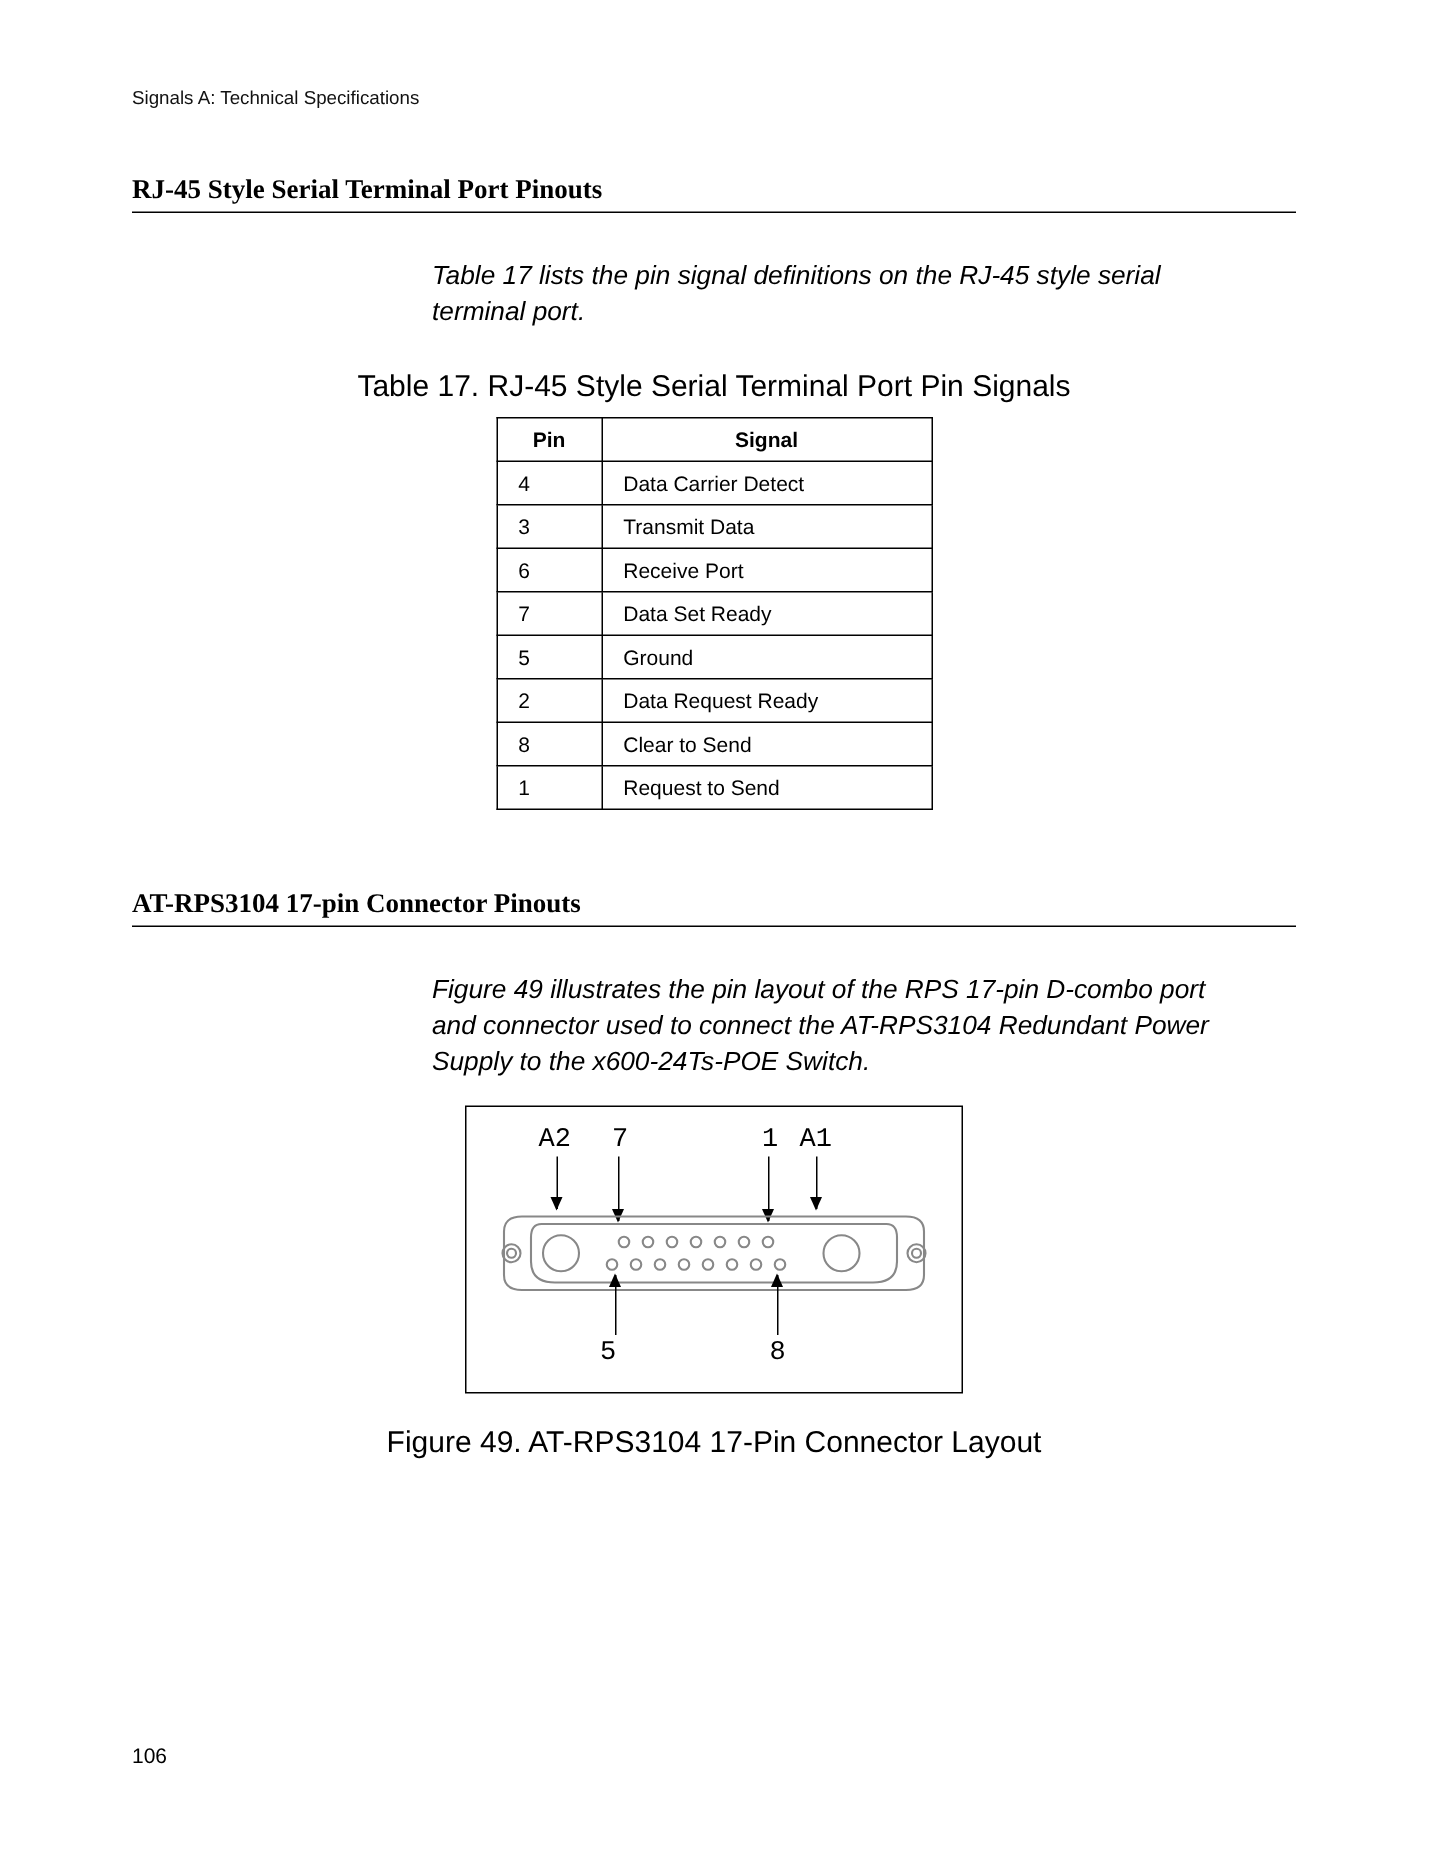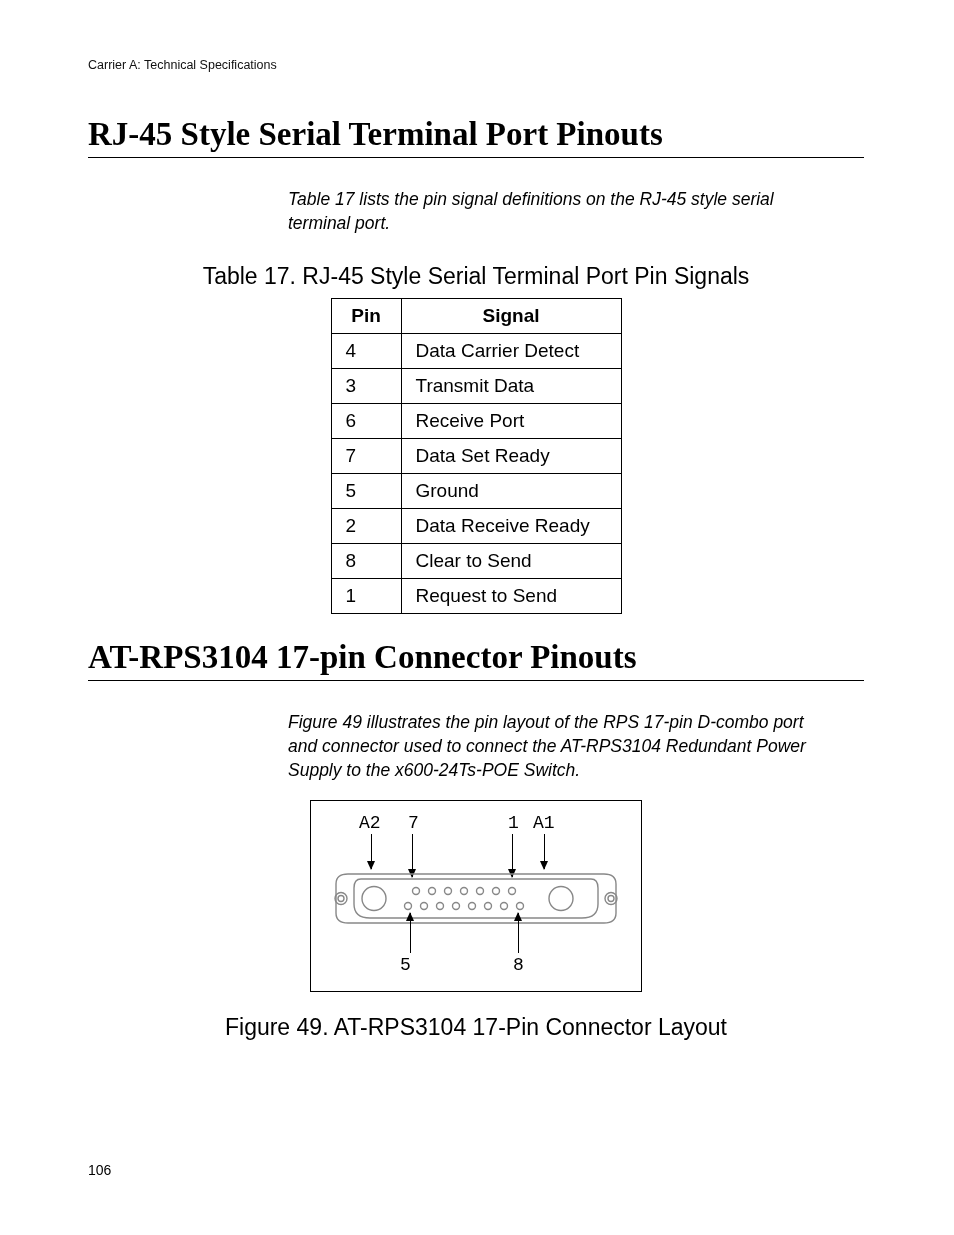--- a/index.html
+++ b/index.html
@@ -12,47 +12,47 @@
     padding:58px 90px 0 88px;
   }
   .running-head {
     font-size:12.5px;
     color:#111;
     margin-bottom:44px;
   }
   h1.section-title {
     font-family: "Times New Roman", Times, serif;
     font-weight:bold;
-    font-size:33px;
+    font-size:18px;
     margin:0 0 4px 0;
   }
   .title-rule {
     border:none;
     border-top:1.2px solid #000;
     margin:2px 0 30px 0;
   }
   .body-text {
     font-size:17.5px;
     line-height:1.35;
     margin-left:200px;
     margin-right:40px;
     font-style:italic;
   }
   .caption {
-    font-size:23px;
+    font-size:20px;
     text-align:center;
     margin:28px 0 8px 0;
   }
   table.signal-table {
     border-collapse:collapse;
     margin:0 auto;
   }
   table.signal-table th, table.signal-table td {
     border:1.2px solid #000;
-    font-size:19px;
+    font-size:14px;
     padding:6px 14px;
     text-align:left;
   }
   table.signal-table th { text-align:center; font-weight:bold; }
   table.signal-table col.c1 { width:70px; }
   table.signal-table col.c2 { width:220px; }
   .page-num {
     position:absolute;
     left:88px;
     bottom:57px;
@@ -75,21 +75,21 @@
   .arrow-up::after {
     content:""; position:absolute; top:-1px; left:-4px;
     border-left:4.5px solid transparent; border-right:4.5px solid transparent;
     border-bottom:9px solid #000;
   }
   svg.connector { position:absolute; left:15px; top:70px; }
 </style>
 </head>
 <body>
 
-<div class="running-head">Carrier A: Technical Specifications</div>
+<div class="running-head">Signals A: Technical Specifications</div>
 
 <h1 class="section-title">RJ-45 Style Serial Terminal Port Pinouts</h1>
 <hr class="title-rule">
 
 <p class="body-text">Table 17 lists the pin signal definitions on the RJ-45 style serial terminal port.</p>
 
 <div class="caption">Table 17. RJ-45 Style Serial Terminal Port Pin Signals</div>
 
 <table class="signal-table">
   <colgroup>
@@ -118,34 +118,34 @@
     <tr>
         <td>7</td>
         <td>Data Set Ready</td>
       </tr>
     <tr>
         <td>5</td>
         <td>Ground</td>
       </tr>
     <tr>
         <td>2</td>
-        <td>Data Receive Ready</td>
+        <td>Data Request Ready</td>
       </tr>
     <tr>
         <td>8</td>
         <td>Clear to Send</td>
       </tr>
     <tr>
         <td>1</td>
         <td>Request to Send</td>
       </tr>
   </tbody>
 </table>
 
-<h1 class="section-title" style="margin-top:25px">AT-RPS3104 17-pin Connector Pinouts</h1>
+<h1 class="section-title" style="margin-top:52px">AT-RPS3104 17-pin Connector Pinouts</h1>
 <hr class="title-rule">
 
 <p class="body-text">Figure 49 illustrates the pin layout of the RPS 17-pin D-combo port and connector used to connect the AT-RPS3104 Redundant Power Supply to the x600-24Ts-POE Switch.</p>
 
 <div class="fig-box">
 
   <span class="fig-label" style="left:48px; top:12px">A2</span>
   <span class="fig-label" style="left:97px; top:12px">7</span>
   <span class="fig-label" style="left:197px; top:12px">1</span>
   <span class="fig-label" style="left:222px; top:12px">A1</span>

